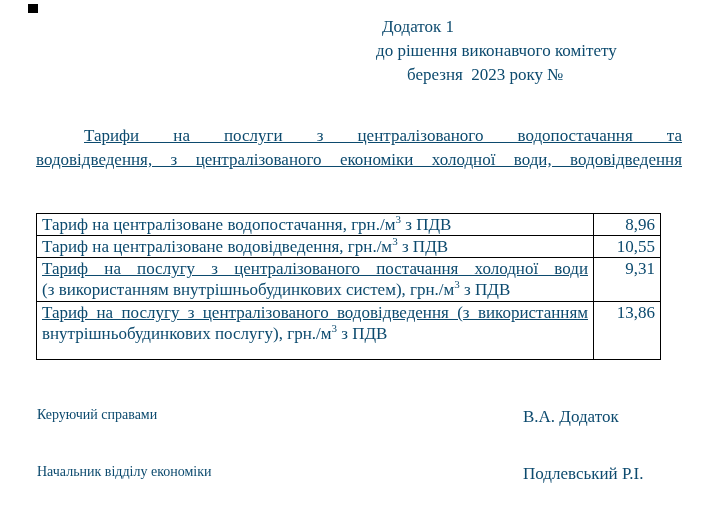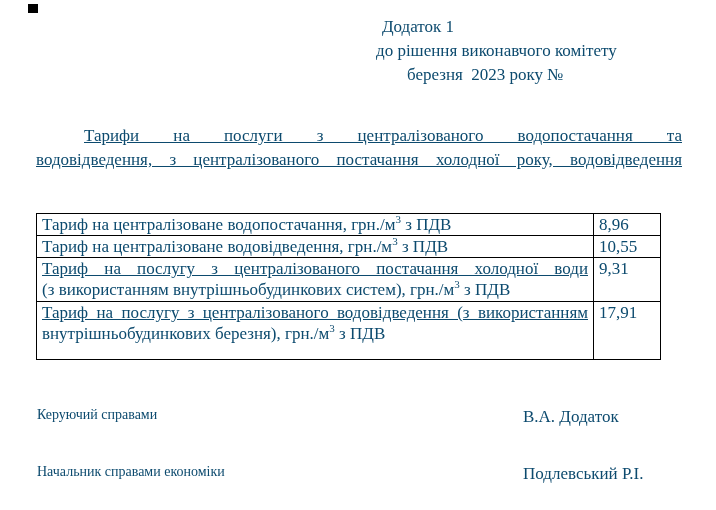--- a/index.html
+++ b/index.html
@@ -53,21 +53,21 @@
     font-size: 17px;
     line-height: 21px;
     padding-left: 32px;
   }
   table.tariffs td {
     border: 1px solid #000000;
     vertical-align: top;
     padding: 0 5px;
     overflow: hidden;
   }
-  td.val { text-align: left; padding: 0 2px; }
+  td.val { text-align: right; padding: 0 2px; }
   tr.r1, tr.r2 { height: 22px; }
   tr.r3 { height: 44px; }
   tr.r4 { height: 58px; }
   sup.m3 { font-size: 11px; line-height: 0; }
 
   
   .sig-title {
     position: absolute;
     left: 37px;
     font-size: 14px;
@@ -96,21 +96,21 @@
   <div class="stray-square"></div>
 
   <div class="header-block">
     <div class="header-l1">Додаток 1</div>
     <div class="header-l2">до рішення виконавчого комітету</div>
     <div class="header-l3">березня  2023 року №</div>
   </div>
 
   <div class="intro">
     <div class="jline intro-l1">Тарифи на послуги з централізованого водопостачання та</div>
-    <div class="jline">водовідведення, з централізованого постачання холодної року, водовідведення</div>
+    <div class="jline">водовідведення, з централізованого економіки холодної води, водовідведення</div>
   </div>
 
   <table class="tariffs">
     <colgroup>
         <col style="width:557px">
         <col style="width:67px">
       </colgroup>
     <tbody>
       <tr class="r1">
         <td><span>Тариф на централізоване водопостачання, грн./м</span><sup class="m3">3</sup><span> з ПДВ</span></td>
@@ -123,26 +123,26 @@
       <tr class="r3">
         <td>
           <div class="jline">Тариф на послугу з централізованого постачання холодної води</div>
           <div><span>(з використанням внутрішньобудинкових систем), грн./м</span><sup class="m3">3</sup><span> з ПДВ</span></div>
         </td>
         <td class="val">9,31</td>
       </tr>
       <tr class="r4">
         <td>
           <div class="jline">Тариф на послугу з централізованого водовідведення (з використанням</div>
-          <div><span>внутрішньобудинкових березня), грн./м</span><sup class="m3">3</sup><span> з ПДВ</span></div>
+          <div><span>внутрішньобудинкових послугу), грн./м</span><sup class="m3">3</sup><span> з ПДВ</span></div>
         </td>
-        <td class="val">17,91</td>
+        <td class="val">13,86</td>
       </tr>
     </tbody>
   </table>
 
   <div class="sig-title row-1">Керуючий справами</div>
   <div class="sig-name row-1">В.А. Додаток</div>
 
-  <div class="sig-title row-2">Начальник справами економіки</div>
+  <div class="sig-title row-2">Начальник відділу економіки</div>
   <div class="sig-name row-2"><span class="misspelled">Подлевський</span><span> Р.І.</span></div>
 
 </div>
 
 </body></html>

